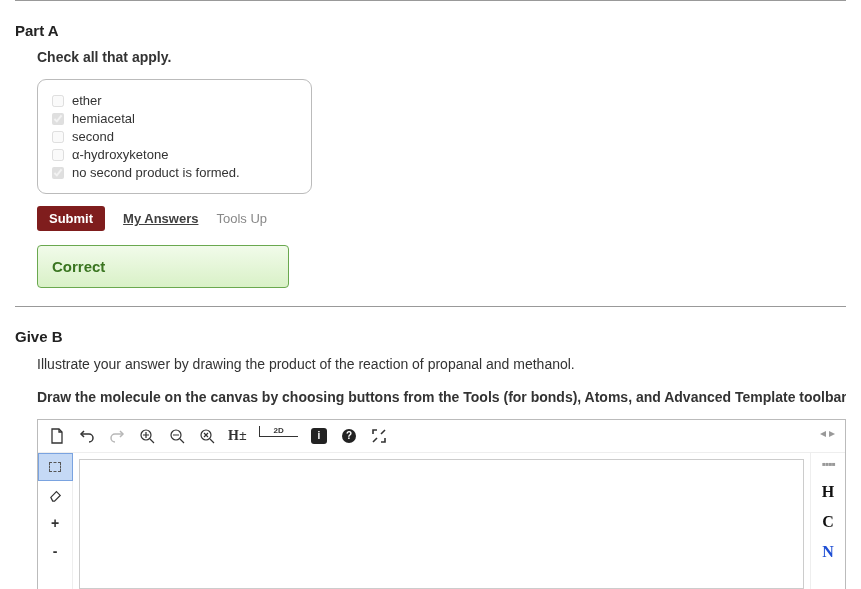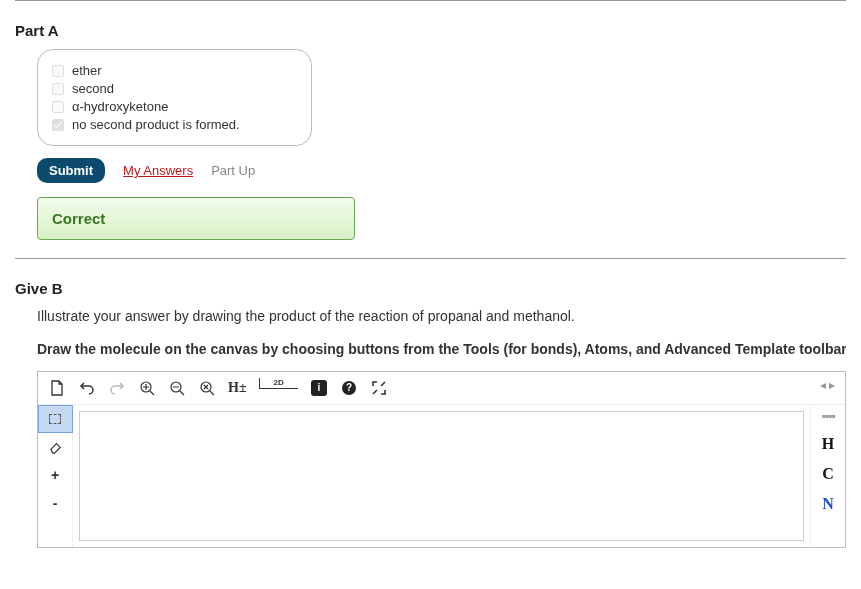--- a/index.html
+++ b/index.html
@@ -24,21 +24,21 @@
     .question-text {
       margin: 0 0 14px 0;
       line-height: 1.4;
     }
     .bold-instr {
       font-weight: bold;
       margin: 0 0 14px 0;
     }
     .answer-box {
       border: 1px solid #bbb;
-      border-radius: 16px;
+      border-radius: 9px;
       padding: 10px 14px;
       width: 275px;
       margin-bottom: 12px;
     }
     .cb-row {
       display: flex;
       align-items: center;
       margin: 3px 0;
       font-size: 13px;
     }
@@ -49,42 +49,42 @@
     }
     .cb-row input[disabled] { opacity: 0.7; }
     .btn-row {
       display: flex;
       align-items: center;
       gap: 18px;
       margin-bottom: 14px;
     }
     .btn-submit {
       border: 0;
-      background: #0c4a6e;
+      background: #7f1d1d;
       color: #fff;
       font-weight: bold;
       font-size: 13px;
       padding: 5px 12px;
-      border-radius: 10px;
+      border-radius: 3px;
       cursor: default;
     }
     .my-answers {
-      color: #b91c1c;
+      color: #404040;
       text-decoration: underline;
-      font-weight: normal;
+      font-weight: bold;
       font-size: 13px;
       cursor: pointer;
     }
     .give-up {
       color: #888;
       font-size: 13px;
       cursor: default;
     }
     .feedback-box {
-      width: 318px;
+      width: 252px;
       border: 1px solid #6aa84f;
       border-radius: 4px;
       background: linear-gradient(#f1fbea, #d9f1c7);
       padding: 12px 14px;
       font-weight: bold;
       color: #3a7520;
       font-size: 15px;
     }
     .section-spacer { height: 18px; }
     .canvas-box {
@@ -176,44 +176,49 @@
     .atom-N { color: #1f4fd4; }
     .nav-arrows { color:#999; font-size:12px; display:flex; gap:3px; margin-bottom: 6px; }
     .marq-icon { border: 1px dashed #555; width: 12px; height: 10px; display:inline-block; }
   </style>
 </head>
 <body>
 
 <hr class="hr">
 <div class="part-label">Part A</div>
 <div class="part-body">
+  <p class="bold-instr">Check all that apply.</p>
 
   <div class="answer-box">
     <div class="cb-row">
       <input type="checkbox" disabled="" style="">
       <span>ether</span>
+    </div>
+    <div class="cb-row">
+      <input type="checkbox" disabled="" checked="" style="">
+      <span>hemiacetal</span>
     </div>
     <div class="cb-row">
       <input type="checkbox" disabled="" style="">
       <span>second</span>
     </div>
     <div class="cb-row">
       <input type="checkbox" disabled="" style="">
       <span>α-hydroxyketone</span>
     </div>
     <div class="cb-row">
       <input type="checkbox" disabled="" checked="" style="">
       <span>no second product is formed.</span>
     </div>
   </div>
 
   <div class="btn-row">
     <button class="btn-submit" disabled="">Submit</button>
     <span class="my-answers">My Answers</span>
-    <span class="give-up">Part Up</span>
+    <span class="give-up">Tools Up</span>
   </div>
 
   <div class="feedback-box">Correct</div>
 </div>
 
 <div class="section-spacer"></div>
 <hr class="hr">
 
 <div class="part-label">Give B</div>
 <div class="part-body">

